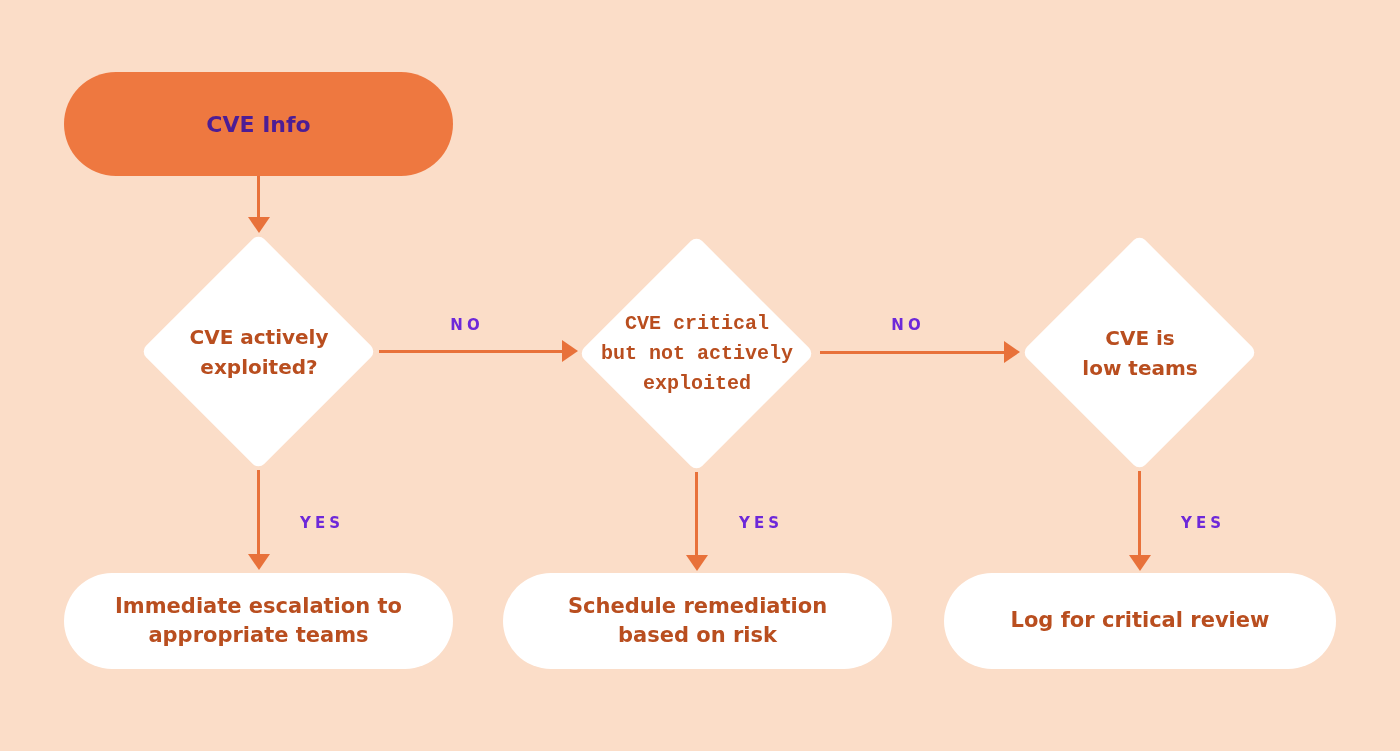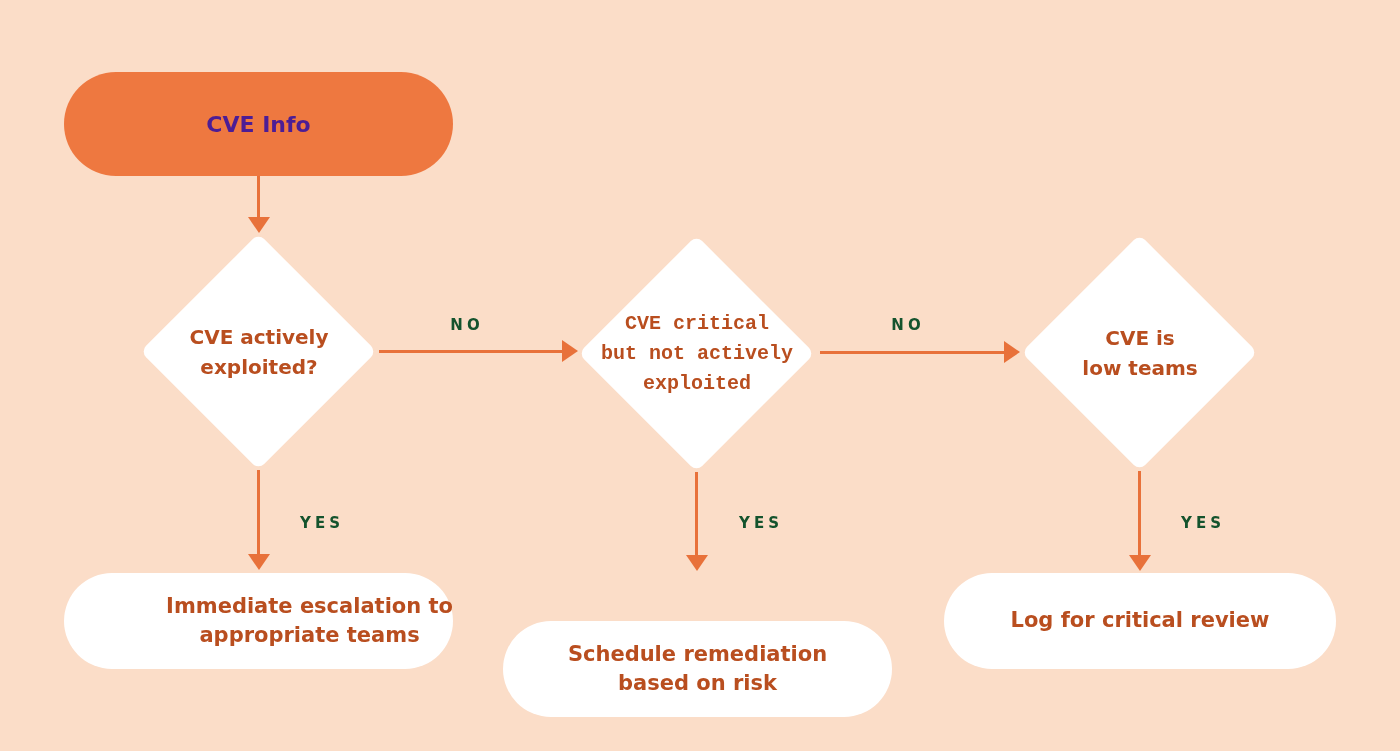--- a/index.html
+++ b/index.html
@@ -36,22 +36,22 @@
   .outcome-pill {
     background: #FFFFFF;
     border-radius: 48px;
     color: #B94E1F;
     font-size: 21px;
     font-weight: 700;
     line-height: 1.4;
     top: 573px;
     height: 96px;
   }
-  .outcome-1 { left: 64px;  width: 389px; justify-content: flex-end; }
-  .outcome-2 { left: 503px; width: 389px; margin-top: 48px; }
+  .outcome-1 { left: 64px;  width: 389px; }
+  .outcome-2 { left: 503px; width: 389px; }
   .outcome-3 { left: 944px; width: 392px; }
 
   .diamond-shape {
     position: absolute;
     width: 167px; height: 167px;
     background: #FFFFFF;
     border-radius: 8px;
     transform: rotate(45deg);
   }
   .diamond-1-shape { left: 175px; top: 268px; }
@@ -96,21 +96,21 @@
   .arrowhead.right {
     border-top: 11px solid transparent;
     border-bottom: 11px solid transparent;
     border-left: 16px solid #E8713A;
   }
 
   .edge-label {
     position: absolute;
     width: 100px;
     text-align: center;
-    color: #14532d;
+    color: #6d28d9;
     font-size: 15px;
     font-weight: 700;
     letter-spacing: 4px;
   }
 
   
   .e0-line { left: 257px; top: 176px; height: 43px; }
   .e0-head { left: 248px; top: 217px; }
   
   .e1-line { left: 379px; top: 350px; width: 183px; }

